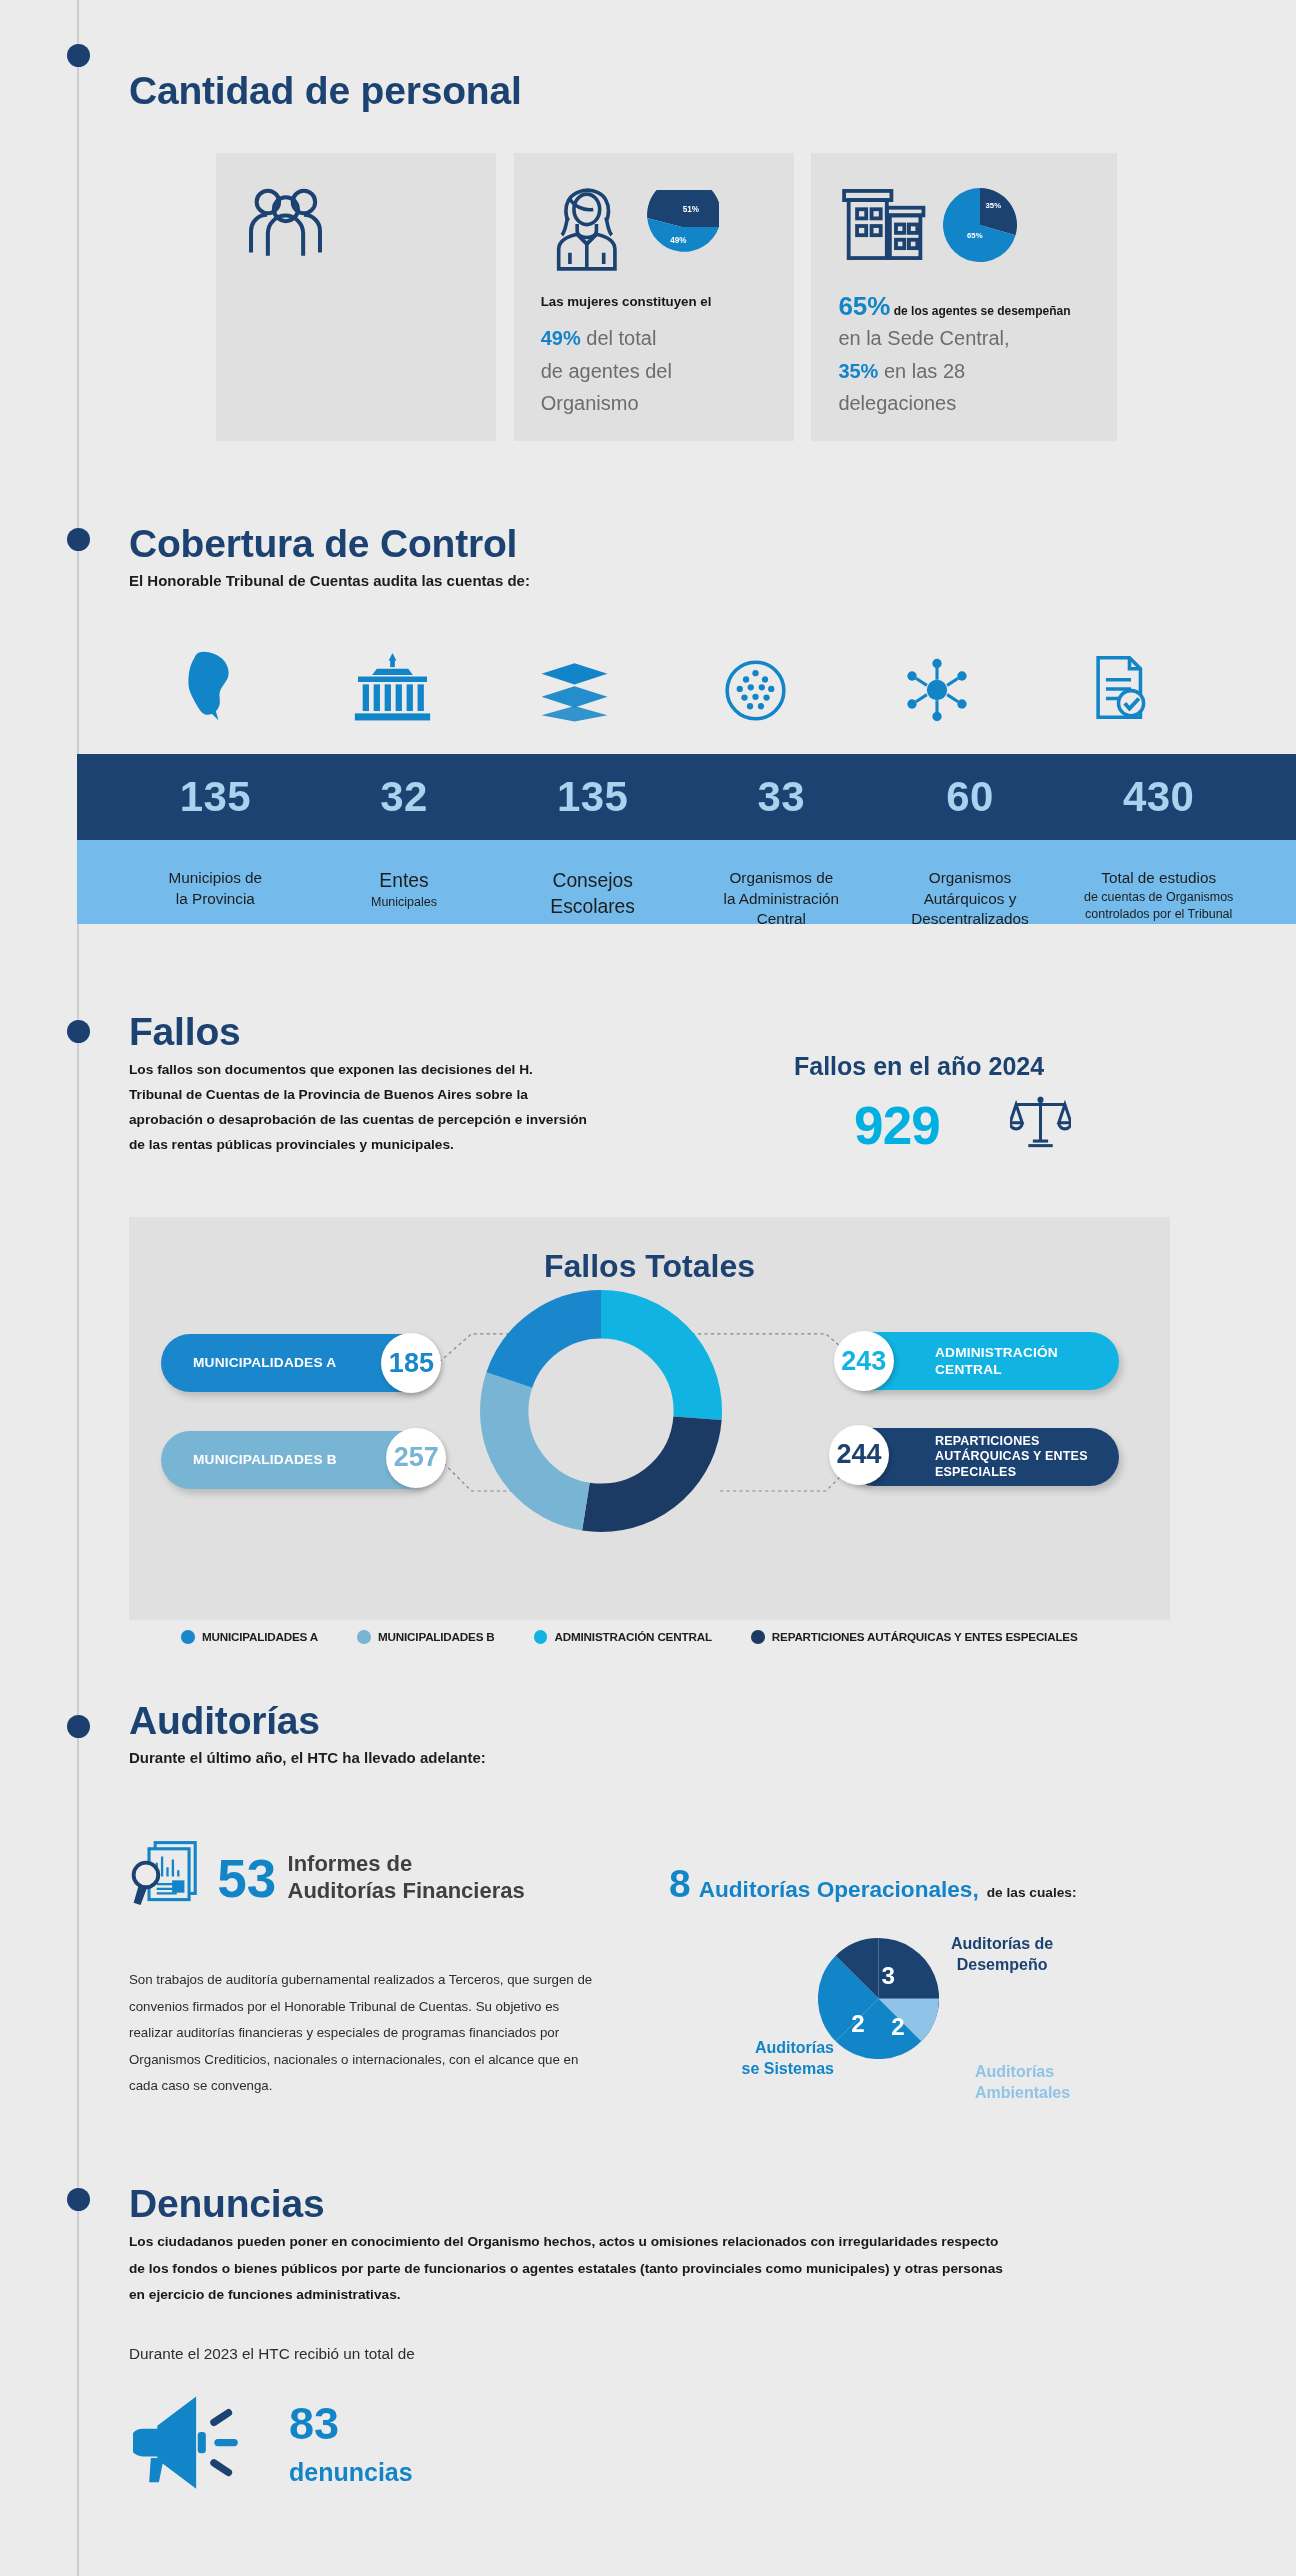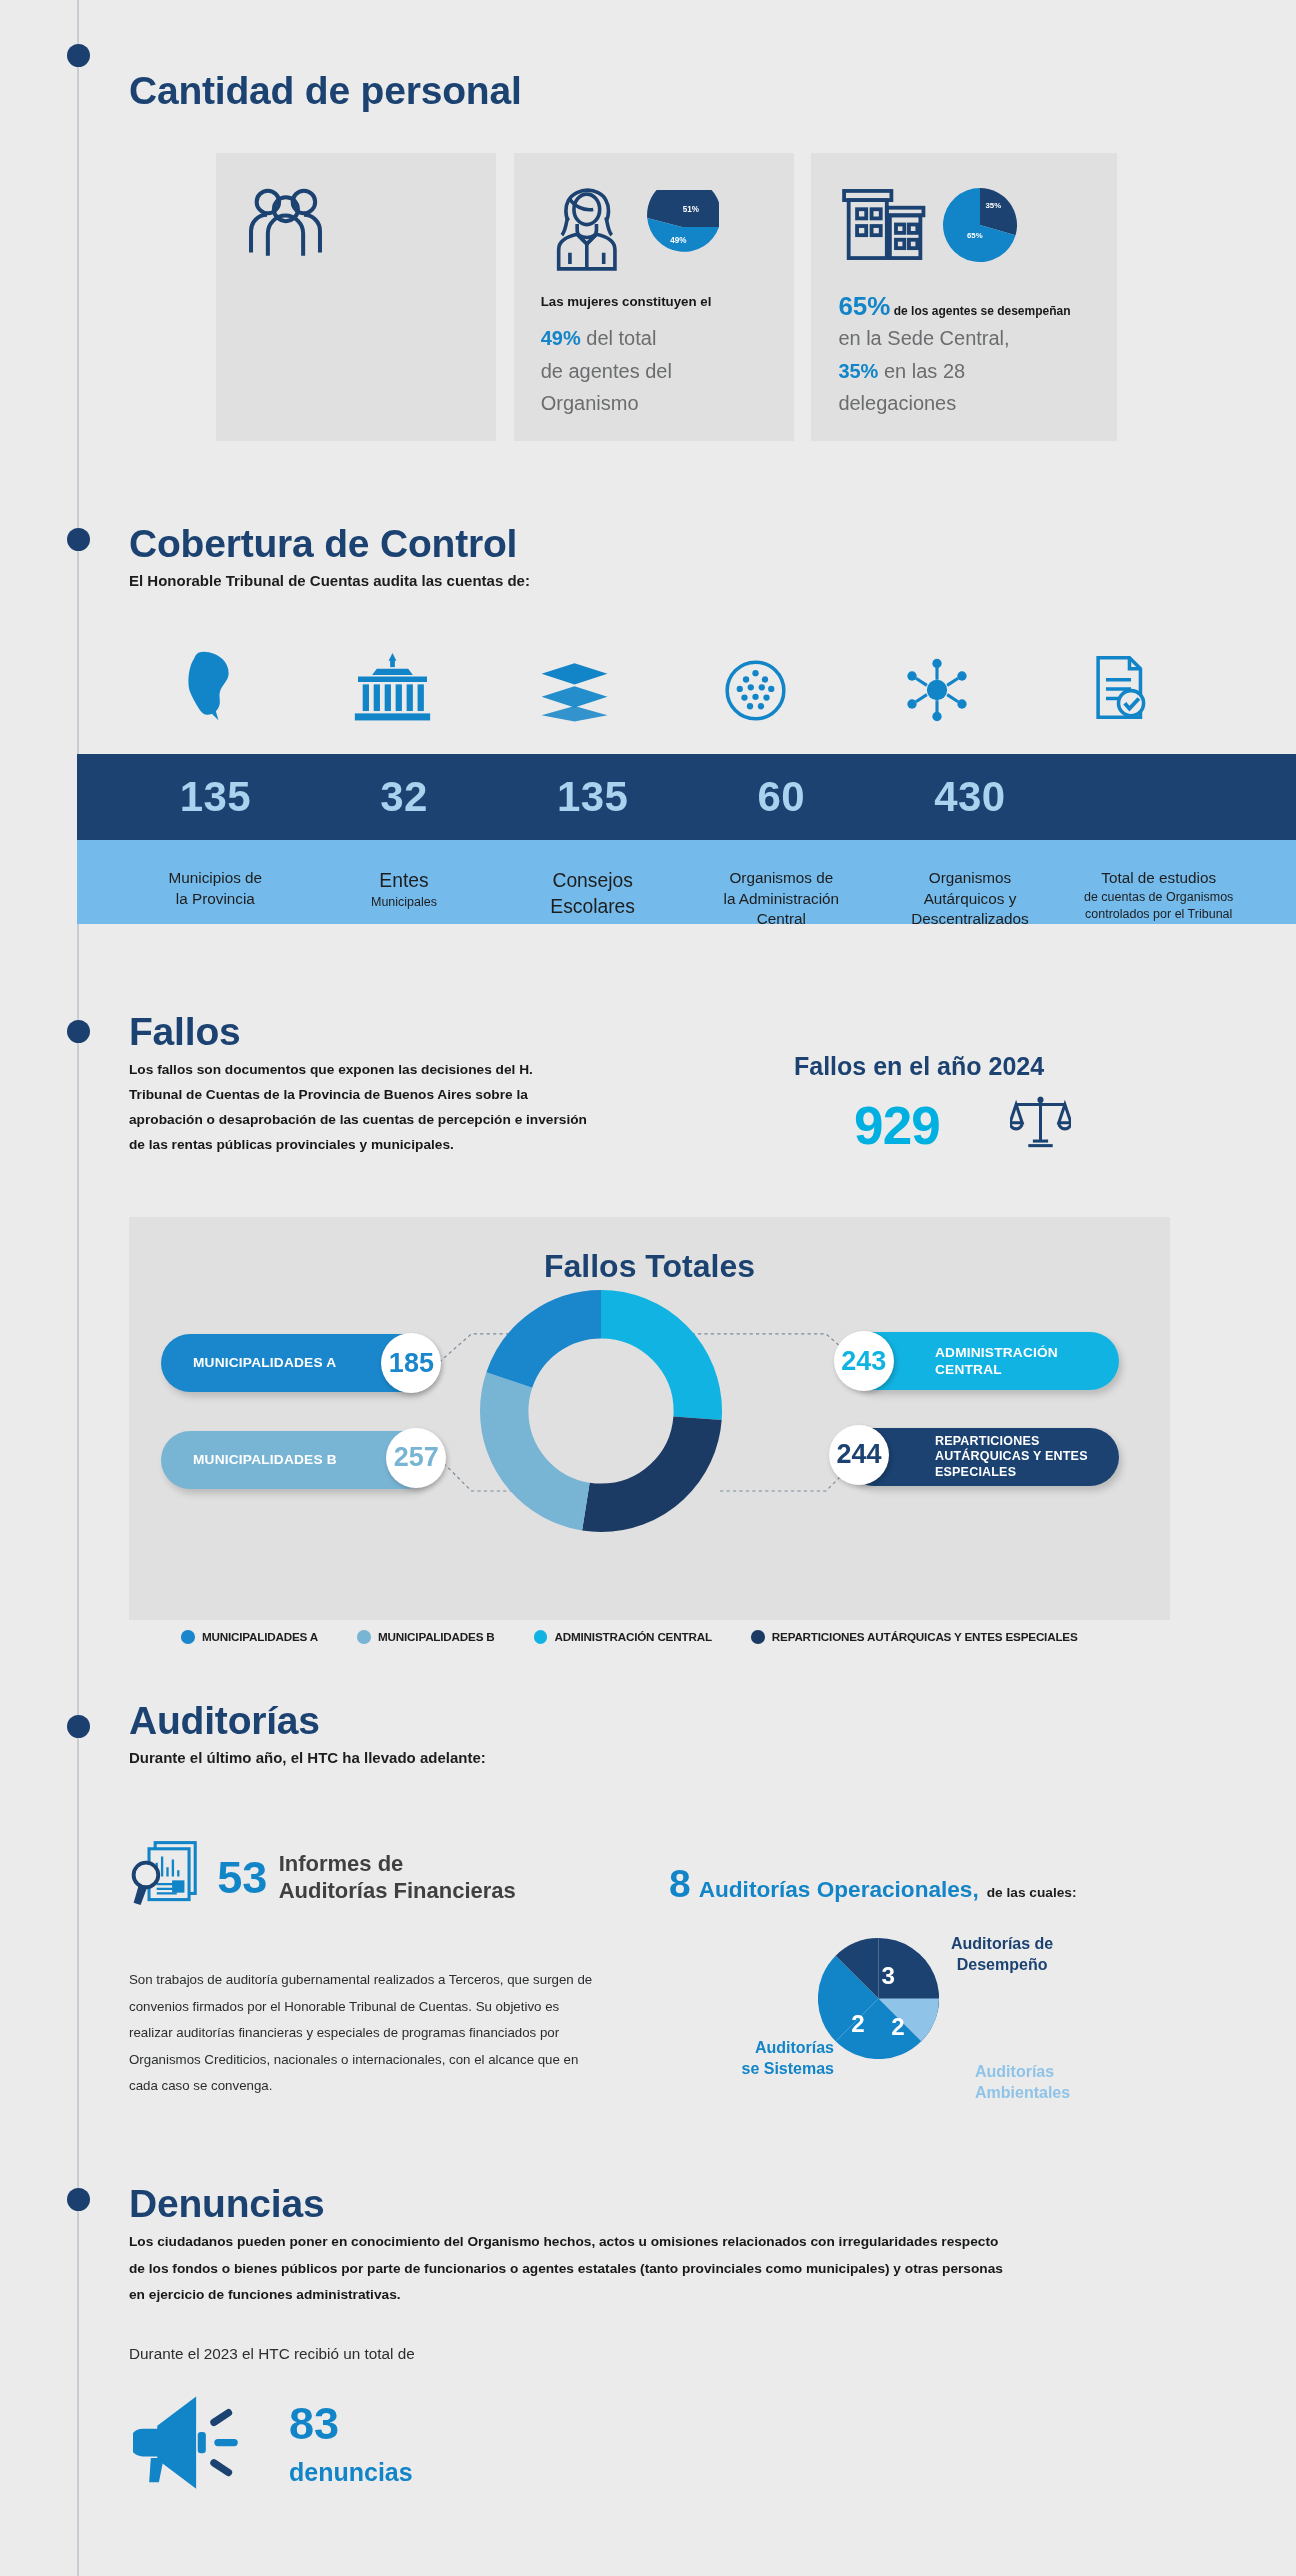--- a/index.html
+++ b/index.html
@@ -84,21 +84,21 @@
 
   .legend { position:absolute; left:181px; top:1630px; width:935px; display:flex; gap:0; align-items:center; }
   .lg-item { display:flex; align-items:center; gap:7.3px; margin-right:39px; }
   .lg-dot { width:13.7px; height:13.7px; border-radius:50%; }
   .lg-txt { font-size:11.7px; font-weight:700; color:#1d1d1d; white-space:nowrap; letter-spacing:-0.2px;}
 
   
   #sec-audit { position:absolute; left:129px; top:1701px; }
   #audit-fin { position:absolute; left:129px; top:1838px; width:500px; }
   .af-head { display:flex; align-items:center; gap:11.3px; }
-  .af-num { font-size:45px; font-weight:700; color:#1284c8; }
+  .af-num { font-size:53px; font-weight:700; color:#1284c8; }
   .af-lbl { font-size:22px; font-weight:700; color:#404040; line-height:1.22; }
   #audit-fin-body { position:absolute; left:129px; top:1967px; width:476px;
                     font-size:13.3px; color:#2b2d2f; line-height:2.0; }
 
   #audit-op { position:absolute; left:669px; top:1862px; }
   .ao-head { display:flex; align-items:baseline; gap:8px; }
   .ao-num { font-size:39px; font-weight:700; color:#1284c8; }
   .ao-lbl { font-size:22.6px; font-weight:700; color:#1284c8; }
   .ao-tail { font-size:13.7px; font-weight:700; color:#1d1d1d; }
   #pie-op { position:absolute; left:818px; top:1938px; }
@@ -294,20 +294,21 @@
         <path d="M48 64l6 7 12-13" stroke-width="5"></path>
       </svg>
     </div>
   </div>
 
   <div class="cov-band">
     <div class="cov-band-inner">
       <div class="cov-num">135</div>
       <div class="cov-num">32</div>
       <div class="cov-num">135</div>
+      <div class="cov-num">33</div>
       <div class="cov-num">60</div>
       <div class="cov-num">430</div>
     </div>
   </div>
 
   <div class="cov-band2">
     <div class="cov-band2-inner">
       <div class="cov-lbl">
         <span>Municipios de</span><br>
         <span>la Provincia</span>

